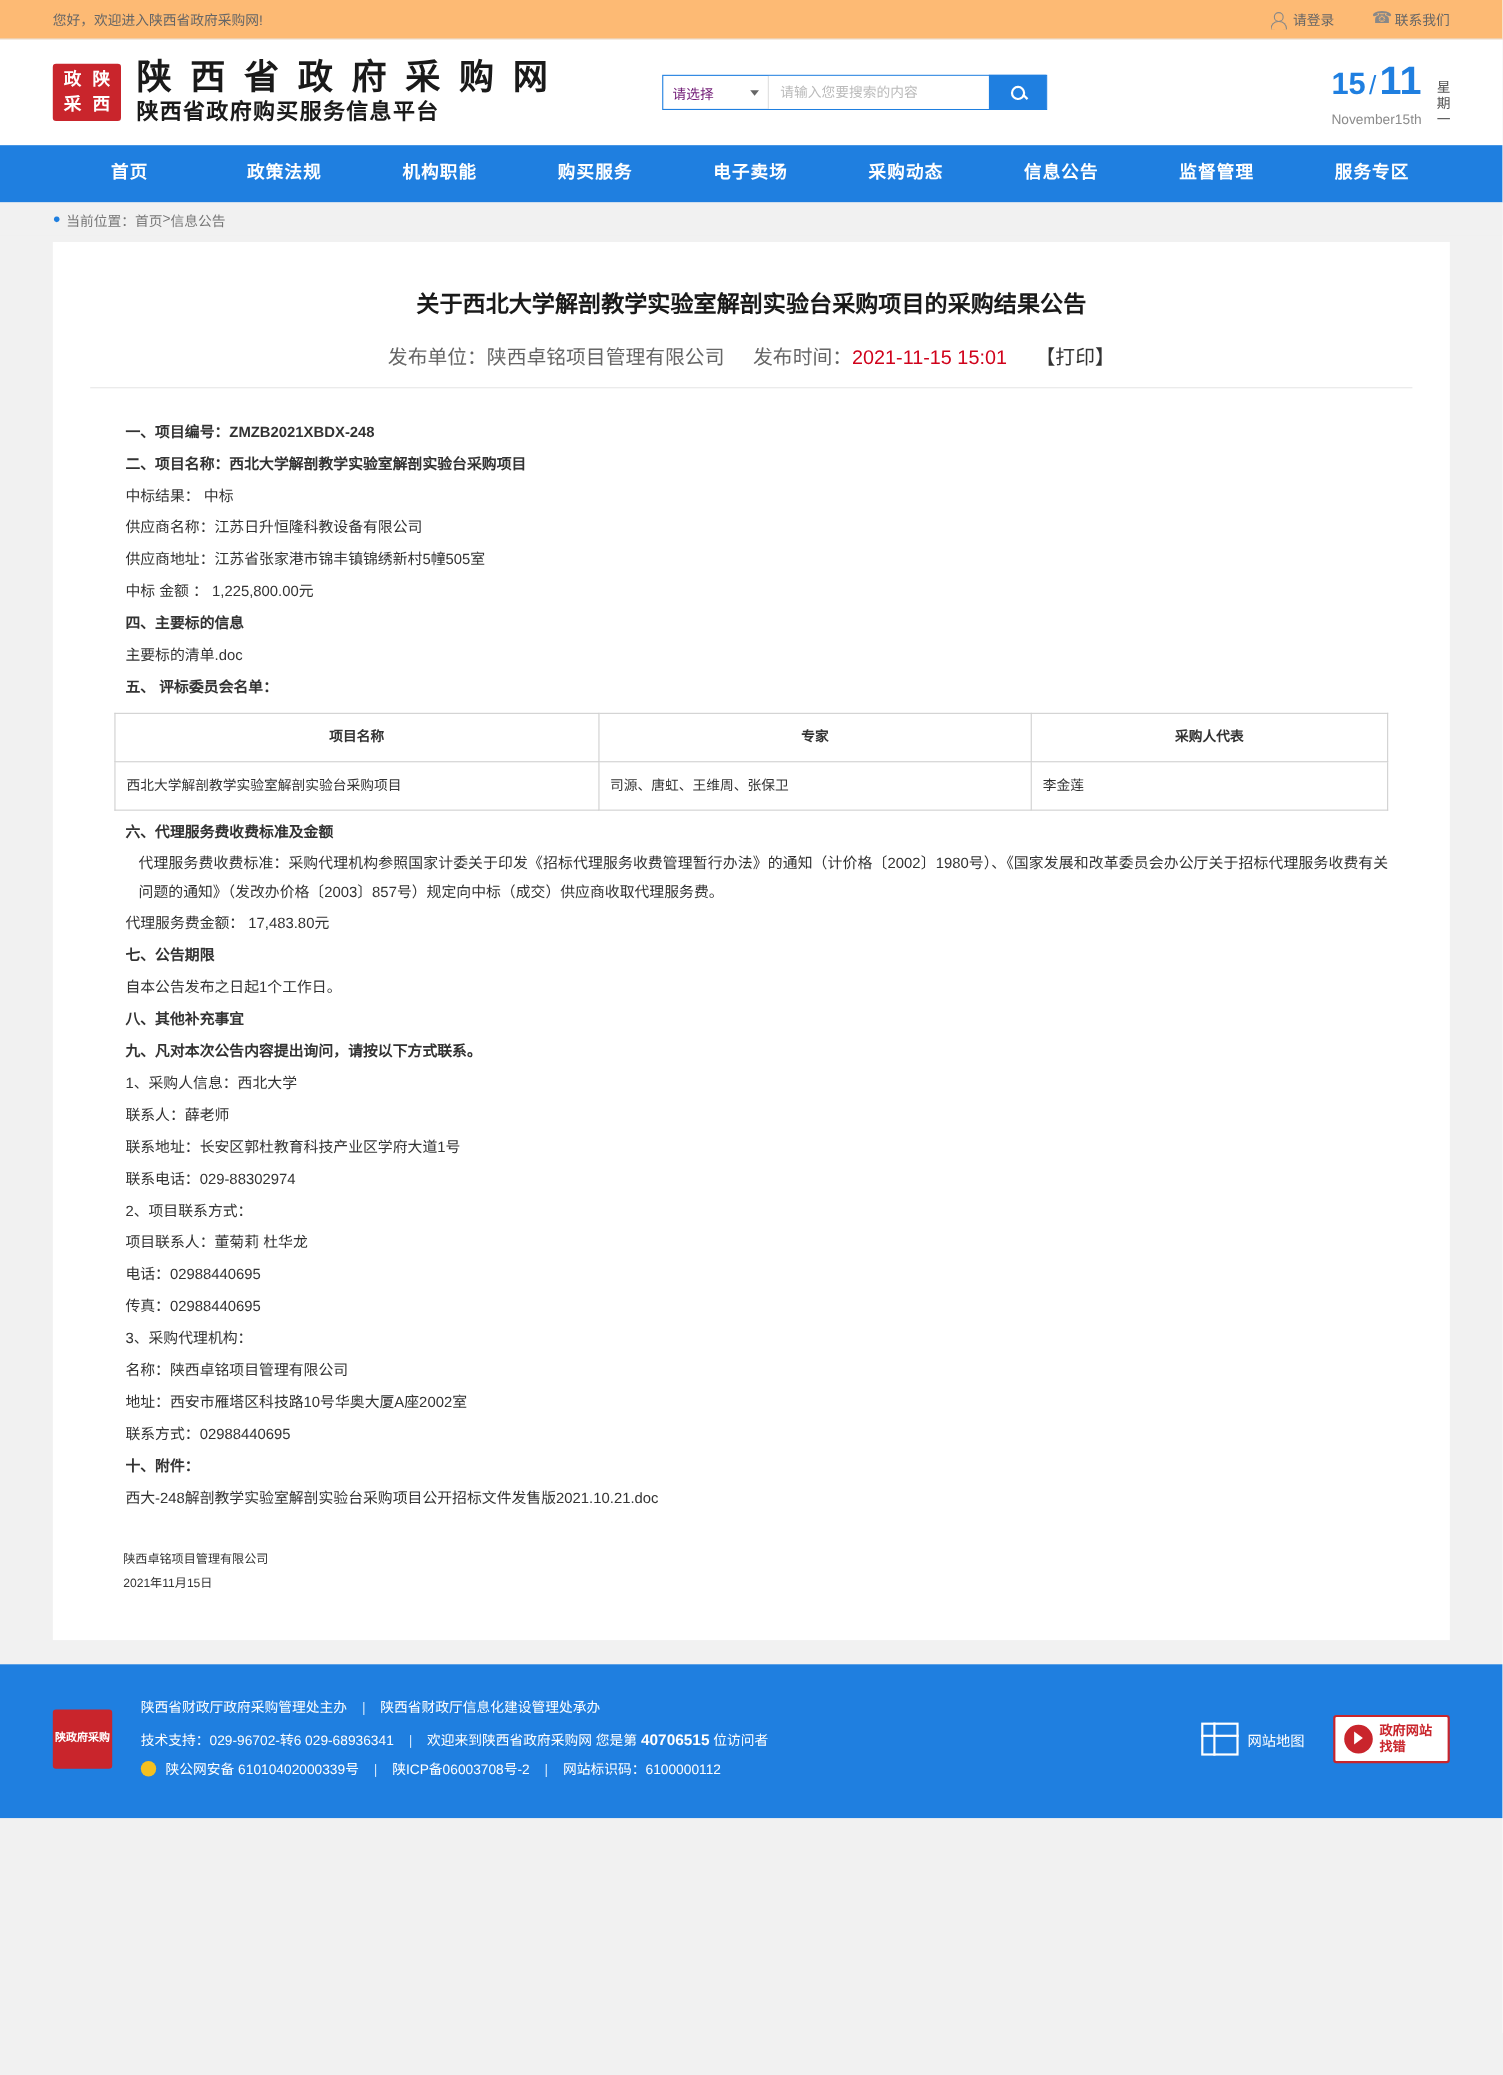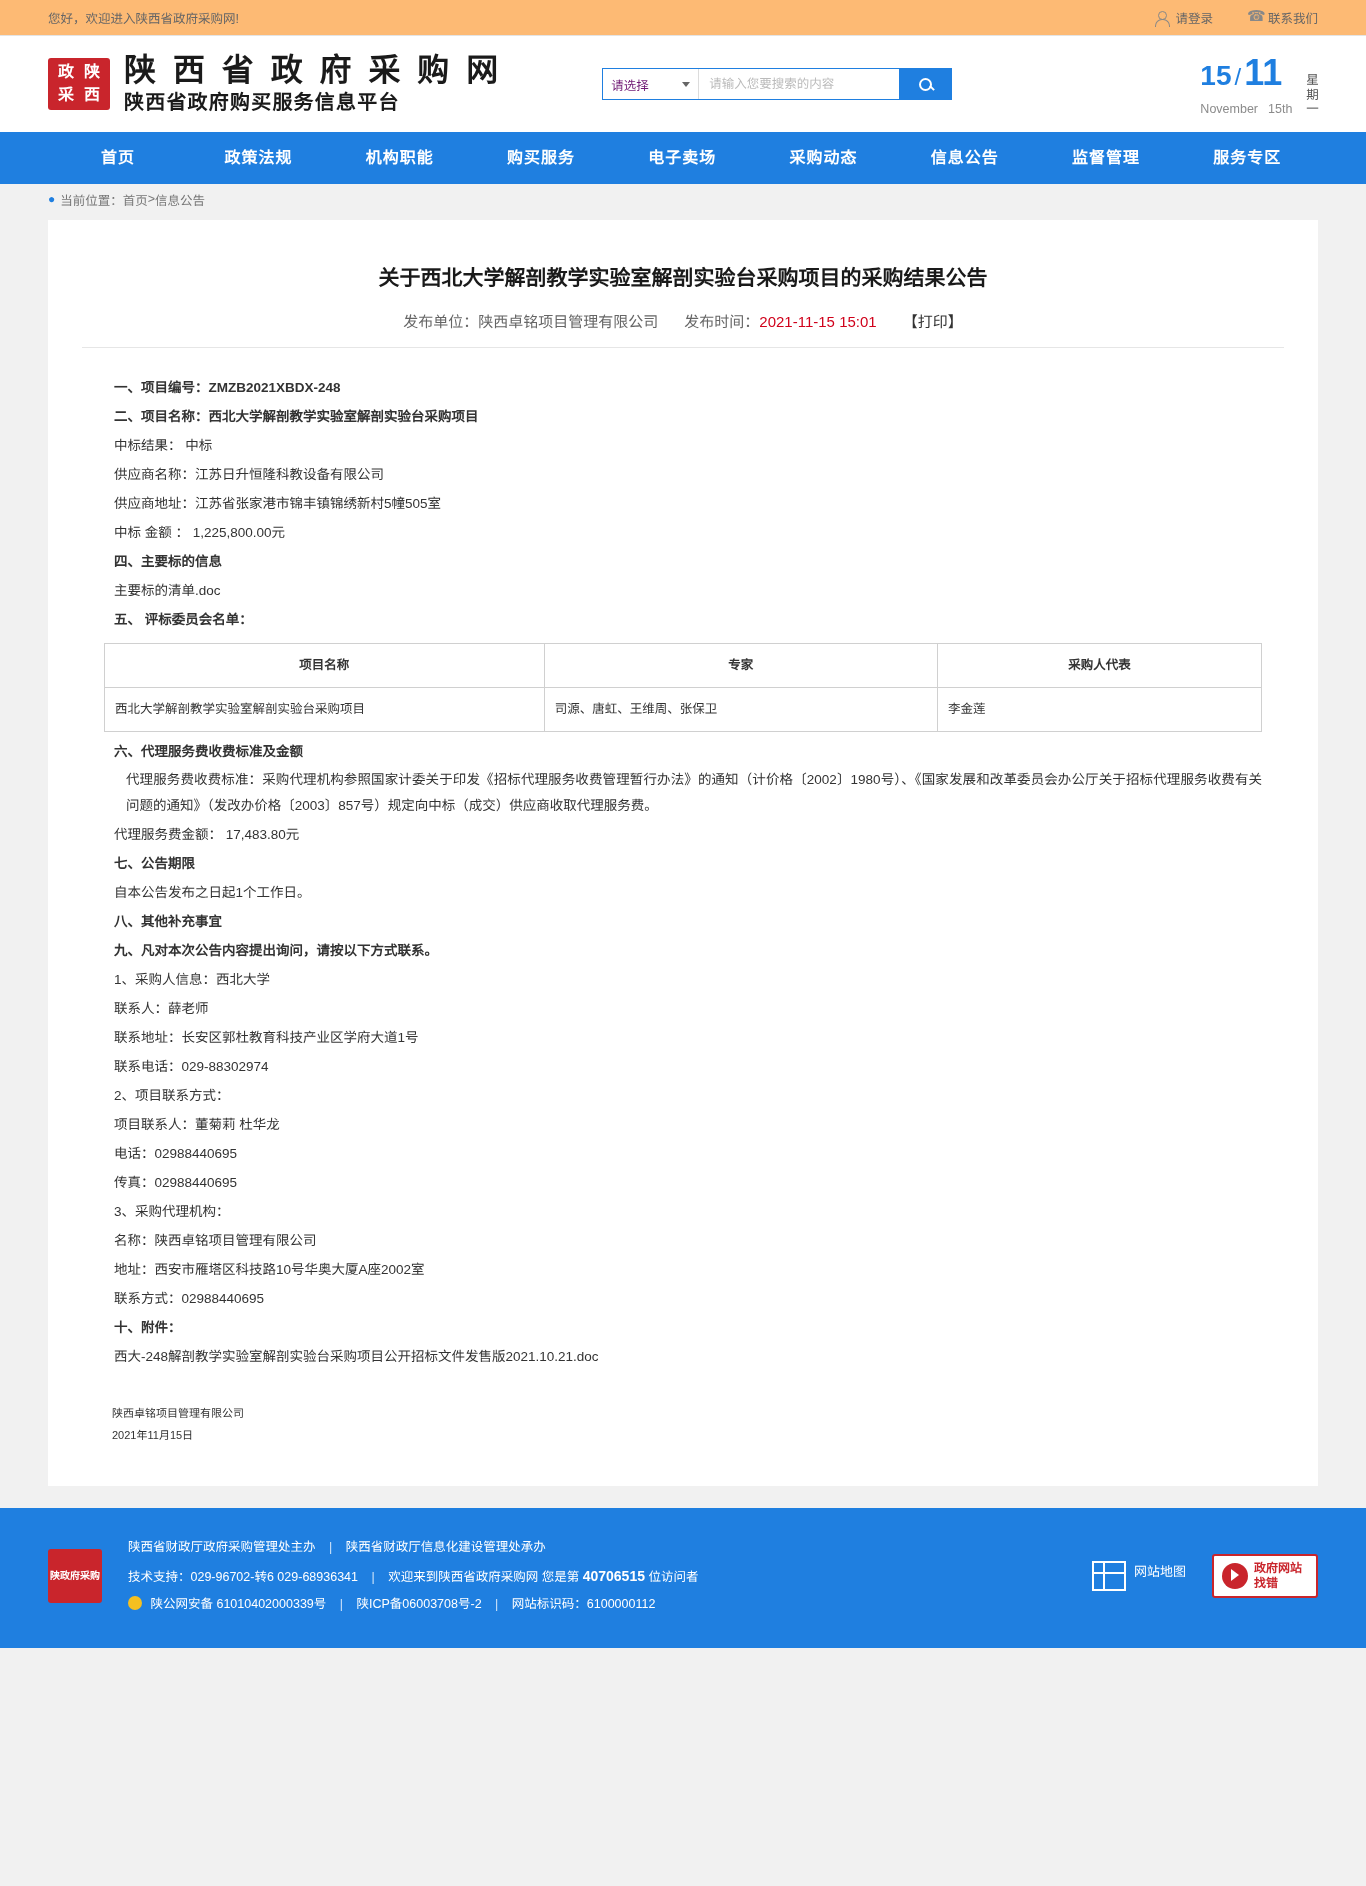--- a/index.html
+++ b/index.html
@@ -88,21 +88,21 @@
     display:flex; align-items:center; justify-content:center;
   }
   .mag { width:13px;height:13px;border:2px solid #fff;border-radius:50%; position:relative; display:block;}
   .mag::after{content:"";position:absolute;width:6px;height:2px;background:#fff;transform:rotate(45deg);right:-5px;bottom:0px;}
 
   .date-area { margin-left:auto; display:flex; align-items:flex-end; gap:10px; }
   .date-nums { display:flex; align-items:baseline; color:#1f7fe0; }
   .date-nums .dd { font-size:28px; font-weight:bold; }
   .date-nums .sl { font-size:24px; margin:0 3px; color:#1f7fe0; font-weight: 300;}
   .date-nums .mm { font-size:36px; font-weight:bold; }
-  .date-sub { font-size:12.5px; color:#8b8b8b; display:flex; gap:10px; margin-top:8px;}
+  .date-sub { font-size:12.5px; color:#8b8b8b; display:flex; gap:0; margin-top:8px;}
   .weekday { font-size:12.5px; color:#555; writing-mode: vertical-rl; line-height:1.25; text-align:center; letter-spacing:2px;}
 
   
   .nav {
     background:#1f7fe0; height:52px; display:flex; align-items:center;
     padding: 0 48px;
   }
   .nav a {
     flex:1; text-align:center; color:#fff; font-size:16px; font-weight:bold;
     text-decoration:none; letter-spacing:1px; line-height:52px;
@@ -118,21 +118,21 @@
   .crumb a { color:#777; text-decoration:none; }
 
   
   .page { padding: 6px 48px 0; }
   .card { background:#fff; padding: 28px 34px 40px; }
   .art-title {
     text-align:center; font-size:21px; font-weight:bold; color:#1a1a1a;
     padding: 14px 10px 16px; line-height:1.5;
   }
   .art-meta {
-    text-align:center; font-size:15px; color:#666; padding-bottom:16px;
+    text-align:center; font-size:18px; color:#666; padding-bottom:16px;
     border-bottom:1px solid #e6e6e6; display:flex; justify-content:center; gap:26px;
   }
   .art-meta .red { color:#d0021b; }
   .art-meta .print { color:#333; cursor:pointer;}
   .art-body { padding: 26px 22px 0; font-size:13.5px; line-height:2.0; color:#333;}
   .art-body p { margin: 0 0 2px; }
   .indent2 { padding-left: 10px; }
   .sec { font-weight:bold; padding-left: 10px; margin-top: 10px;}
   .justify { text-align: justify; padding-left: 22px; line-height: 1.95;}
 
@@ -161,21 +161,21 @@
   }
   .f-lines { font-size:12.5px; line-height:2.15; }
   .f-lines .sep { margin: 0 10px; color:#cfe4fa; }
   .f-lines .big { font-size:14px; font-weight:bold; }
   .f-icon-inline {
     display:inline-block; width:14px;height:14px;border-radius:50%;
     background:#f4c020; margin-right:5px; vertical-align:-2px;
   }
   .f-right { margin-left:auto; display:flex; align-items:center; gap:26px; }
   .map-ico {
-    display:flex; align-items:flex-start; gap:8px; font-size:13px;
+    display:flex; align-items:center; gap:8px; font-size:13px;
   }
   .map-sq { width:34px;height:30px;border:2px solid #fff; position:relative; }
   .map-sq::before{content:"";position:absolute;left:9px;top:-2px;bottom:-2px;width:2px;background:#fff;}
   .map-sq::after{content:"";position:absolute;top:9px;left:-2px;right:-2px;height:2px;background:#fff;}
   .gov-badge {
     background:#fff; border:2px solid #c9252c; border-radius:3px; height:44px; width:106px;
     display:flex; align-items:center; gap:6px; padding: 0 8px;
   }
   .gov-badge .circ { width:26px;height:26px;border-radius:50%;background:#c9252c; position:relative;}
   .gov-badge .circ::after{content:"";position:absolute;left:9px;top:6px;border-left:8px solid #fff;border-top:6px solid transparent;border-bottom:6px solid transparent;}

